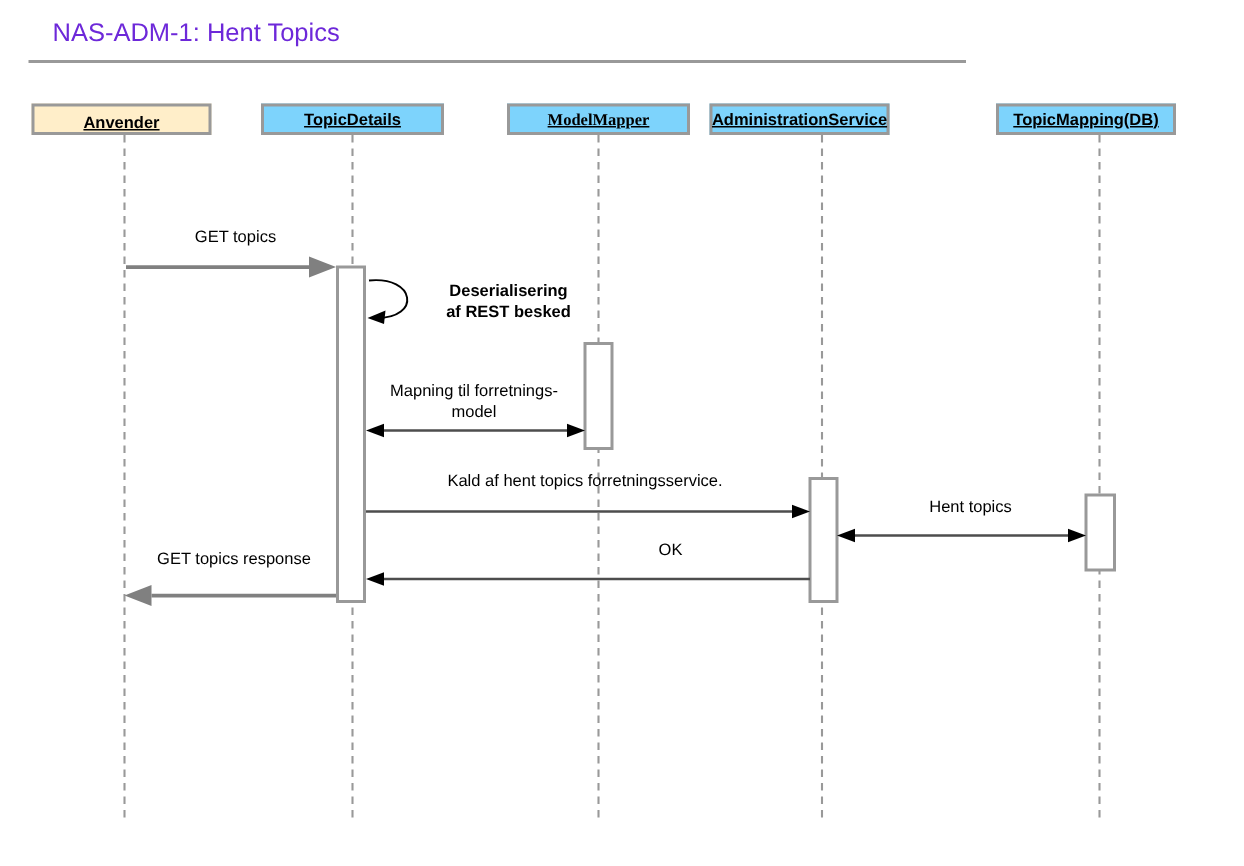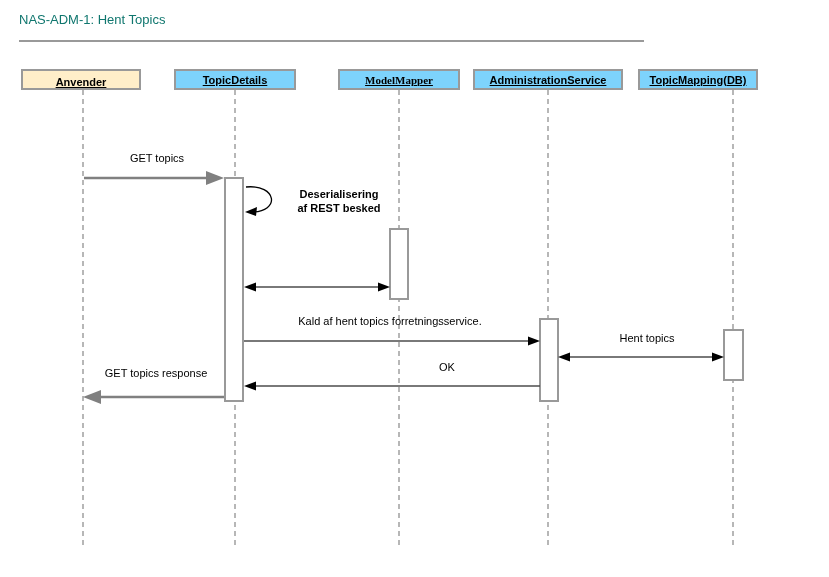--- a/index.html
+++ b/index.html
@@ -1,31 +1,31 @@
 <!DOCTYPE html>
 <html><head>
 <meta charset="utf-8">
 <style>
   html,body{margin:0;padding:0;background:#ffffff;font-family:"Liberation Sans",sans-serif;}
   .canvas{position:relative;width:829px;height:577px;background:#ffffff;overflow:hidden;}
 
-  .title{position:absolute;left:19px;top:12px;font-size:13px;color:#0f766e;white-space:nowrap;}
+  .title{position:absolute;left:35px;top:12px;font-size:17px;color:#6d28d9;white-space:nowrap;}
   .title-rule{position:absolute;left:19px;top:40px;width:625px;height:2px;background:#999999;}
 
   .head{position:absolute;top:69px;height:21px;border:2px solid #999999;box-sizing:border-box;
         display:flex;align-items:center;justify-content:center;
         font-weight:bold;font-size:11px;color:#000;}
   .head span{text-decoration:underline;white-space:nowrap;}
   .head.actor{background:#ffeec9;}
   .head.component{background:#7dd3fc;}
   .head-anvender{left:21px;width:120px;align-items:flex-end;}
   .head-topicdetails{left:174px;width:122px;}
   .head-modelmapper{left:338px;width:122px;font-family:Liberation Serif, serif;}
-  .head-adminservice{left:473px;width:150px;}
-  .head-topicmapping{left:638px;width:120px;}
+  .head-adminservice{left:473px;width:120px;}
+  .head-topicmapping{left:664px;width:120px;}
 
   svg.layer{position:absolute;left:0;top:0;}
 
   .msg-label{position:absolute;font-size:11px;color:#000;text-align:center;
              transform:translateX(-50%);white-space:nowrap;line-height:14px;}
   .msg-label span{display:block;text-align:center;}
   .lbl-get-topics{left:157px;top:151px;}
   .lbl-deserialisering{left:339px;top:187px;font-weight:bold;}
   .lbl-mapning{left:316px;top:254px;}
   .lbl-kald{left:390px;top:314px;}
@@ -108,19 +108,23 @@
     <span>TopicMapping(DB)</span>
   </div>
 
   <div class="msg-label lbl-get-topics">GET topics</div>
 
   <div class="msg-label lbl-deserialisering">
     <span>Deserialisering</span>
     <span>af REST besked</span>
   </div>
 
+  <div class="msg-label lbl-mapning">
+    <span>Mapning til forretnings-</span>
+    <span>model</span>
+  </div>
 
   <div class="msg-label lbl-kald">Kald af hent topics forretningsservice.</div>
   <div class="msg-label lbl-hent">Hent topics</div>
   <div class="msg-label lbl-ok">OK</div>
   <div class="msg-label lbl-response">GET topics response</div>
 
 </div>
 
 </body></html>

